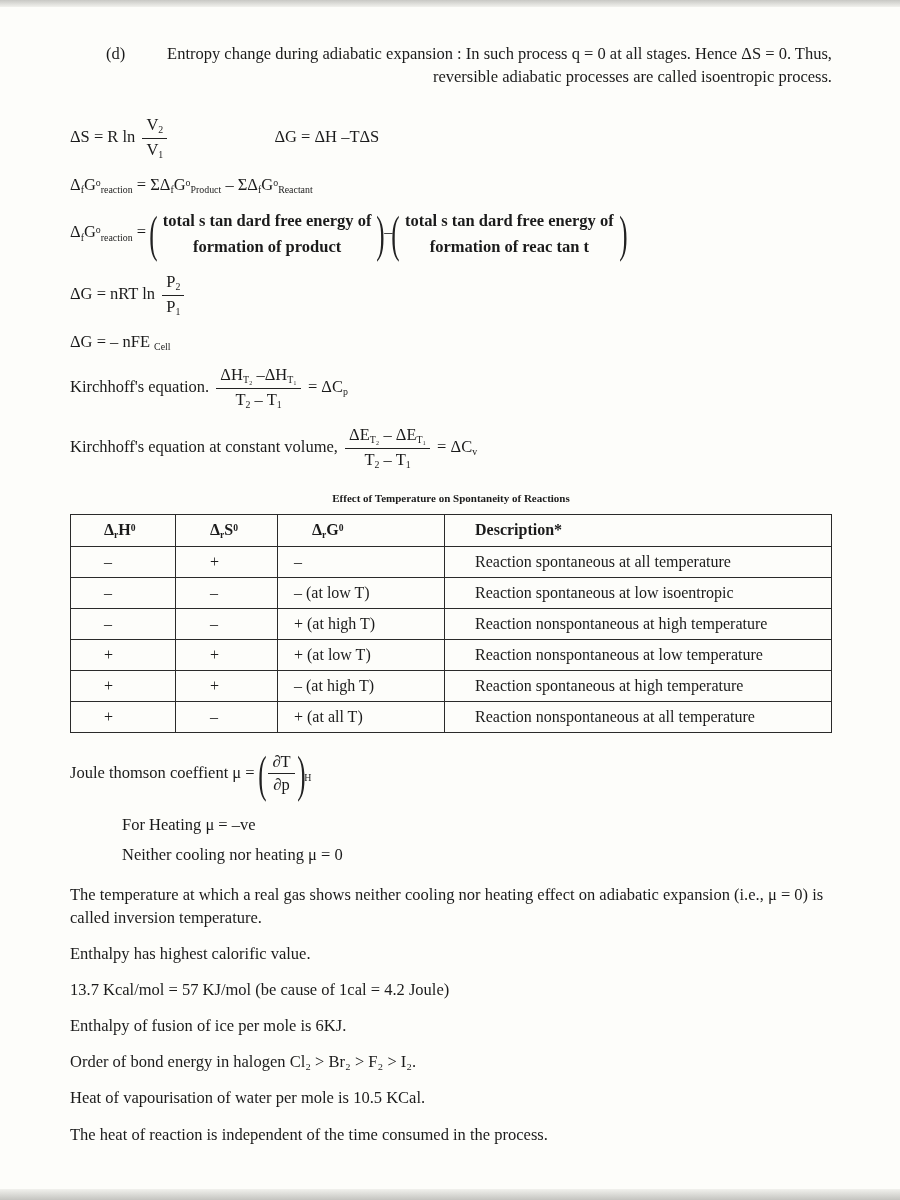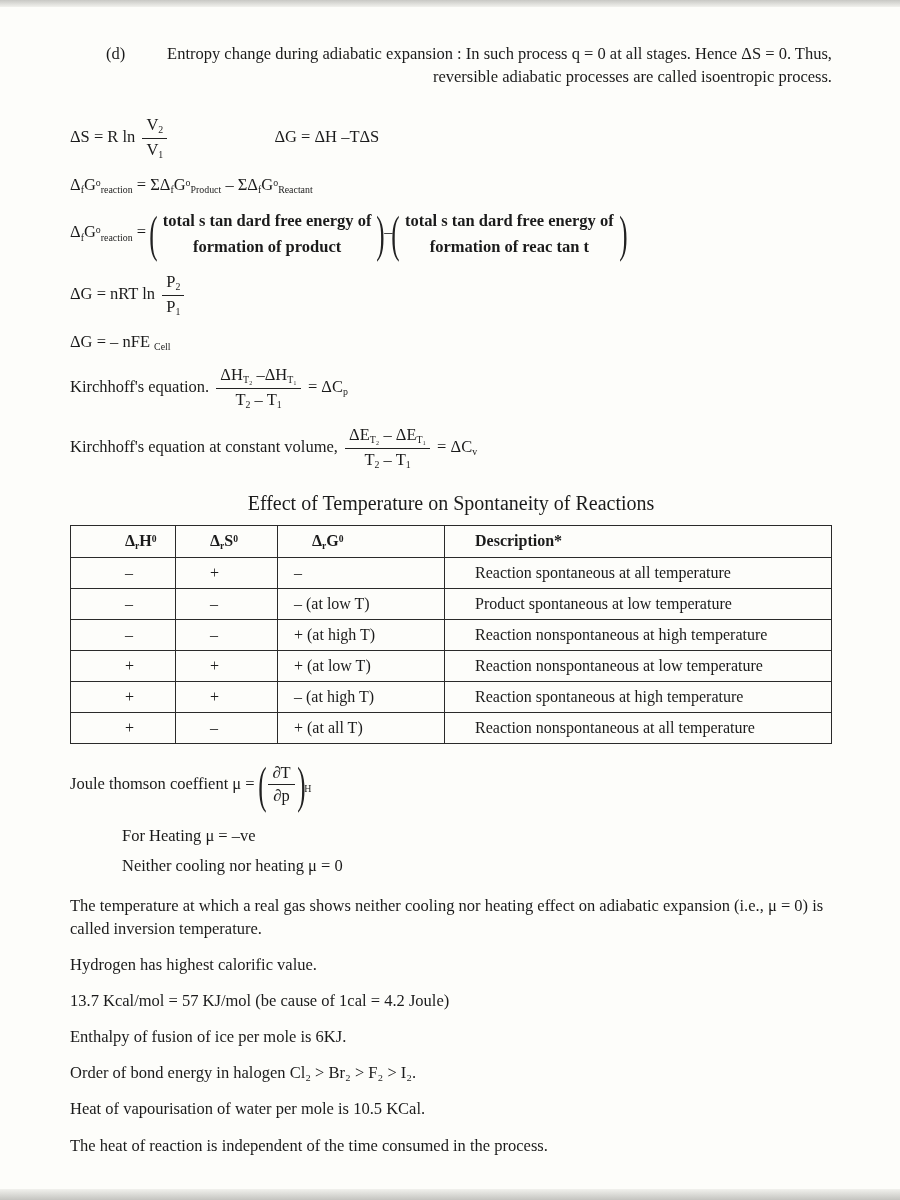--- a/index.html
+++ b/index.html
@@ -41,32 +41,32 @@
   .frac .den { display:block; border-top:1.3px solid #222; padding:1px 4px 0; }
 
   .paren-group { display:inline-flex; align-items:center; vertical-align:middle; }
   .paren {
     display:inline-block; font-size:50px; line-height:0.92;
     transform:scaleX(0.5); margin:0 -5px; color:#222; font-weight:400;
   }
   .stack { display:inline-flex; flex-direction:column; align-items:center; text-align:center; line-height:1.55; padding:0 6px;font-weight:bold; }
   .stack-line { display:block; }
 
-  .table-title { margin-top:20px; text-align:center; font-weight:normal; font-size:20px; }
+  .table-title { margin-top:20px; text-align:center; font-weight:bold; font-size:11px; }
 
   table.spont-table {
     margin-top:10px; width:100%; border-collapse:collapse; table-layout:fixed;
     font-size:16px; border:1.5px solid #2a2a2a;
   }
   .spont-table th, .spont-table td {
     border:1px solid #2a2a2a; padding:5px 6px 5px 16px; text-align:left; line-height:1.25;
     font-weight:normal; overflow:hidden;
   }
   .spont-table th { font-weight:bold; }
-  .spont-table th:nth-child(1), .spont-table td:nth-child(1) { width:105px; padding-left:54px; }
+  .spont-table th:nth-child(1), .spont-table td:nth-child(1) { width:105px; padding-left:33px; }
   .spont-table th:nth-child(2), .spont-table td:nth-child(2) { width:102px; padding-left:34px; }
   .spont-table th:nth-child(3), .spont-table td:nth-child(3) { width:167px; }
   .spont-table th:nth-child(3) { padding-left:34px; }
   .spont-table td:nth-child(3) { padding-left:16px; }
   .spont-table th:nth-child(4), .spont-table td:nth-child(4) { padding-left:30px; }
 
   .joule { margin-top:18px; }
 
   .note-lines { margin-top:13px; margin-left:52px; }
   .note { line-height:1.82; }
@@ -149,21 +149,21 @@
       <tr>
         <td>–</td>
         <td>+</td>
         <td>–</td>
         <td>Reaction spontaneous at all temperature</td>
       </tr>
       <tr>
         <td>–</td>
         <td>–</td>
         <td>– (at low T)</td>
-        <td>Product spontaneous at low temperature</td>
+        <td>Reaction spontaneous at low isoentropic</td>
       </tr>
       <tr>
         <td>–</td>
         <td>–</td>
         <td>+ (at high T)</td>
         <td>Reaction nonspontaneous at high temperature</td>
       </tr>
       <tr>
         <td>+</td>
         <td>+</td>
@@ -193,21 +193,21 @@
           </span></span>
         <span class="paren">)</span>
       </span><sub>H</sub></div>
 
   <div class="note-lines">
     <div class="note">For Heating μ = –ve</div>
     <div class="note">Neither cooling nor heating μ = 0</div>
   </div>
 
   <p class="para">The temperature at which a real gas shows neither cooling nor heating effect on adiabatic expansion (i.e., μ = 0) is called inversion temperature.</p>
-  <p class="para">Hydrogen has highest calorific value.</p>
+  <p class="para">Enthalpy has highest calorific value.</p>
   <p class="para">13.7 Kcal/mol = 57 KJ/mol (be cause of 1cal = 4.2 Joule)</p>
   <p class="para">Enthalpy of fusion of ice per mole is 6KJ.</p>
   <p class="para">Order of bond energy in halogen Cl₂ &gt; Br₂ &gt; F₂ &gt; I₂.</p>
   <p class="para">Heat of vapourisation of water per mole is 10.5 KCal.</p>
   <p class="para">The heat of reaction is independent of the time consumed in the process.</p>
 
   <div class="scan-edge scan-edge-bottom"></div>
 </div>
 
 </body></html>

